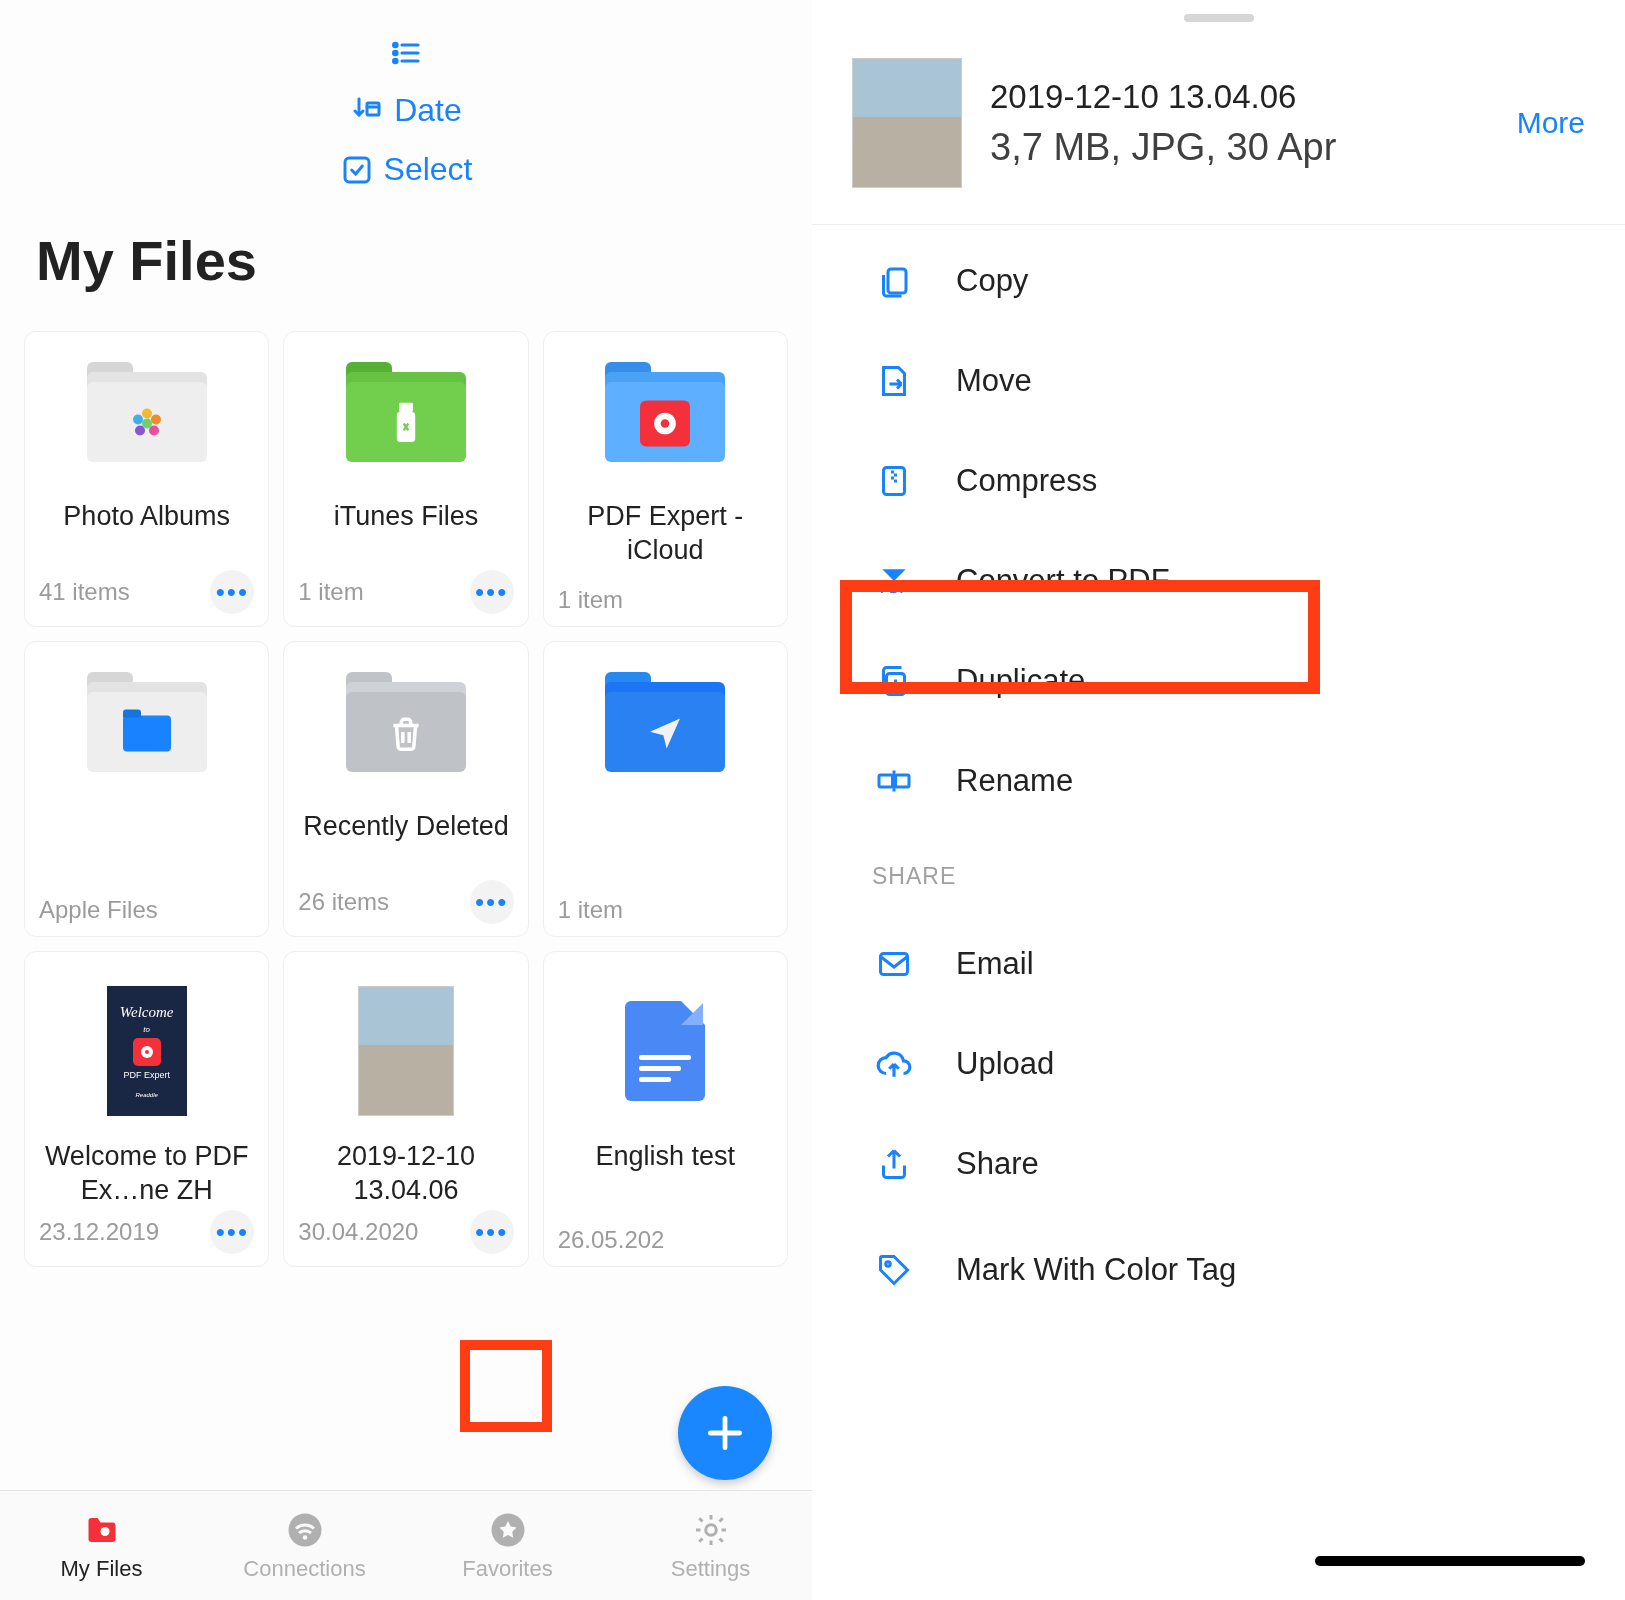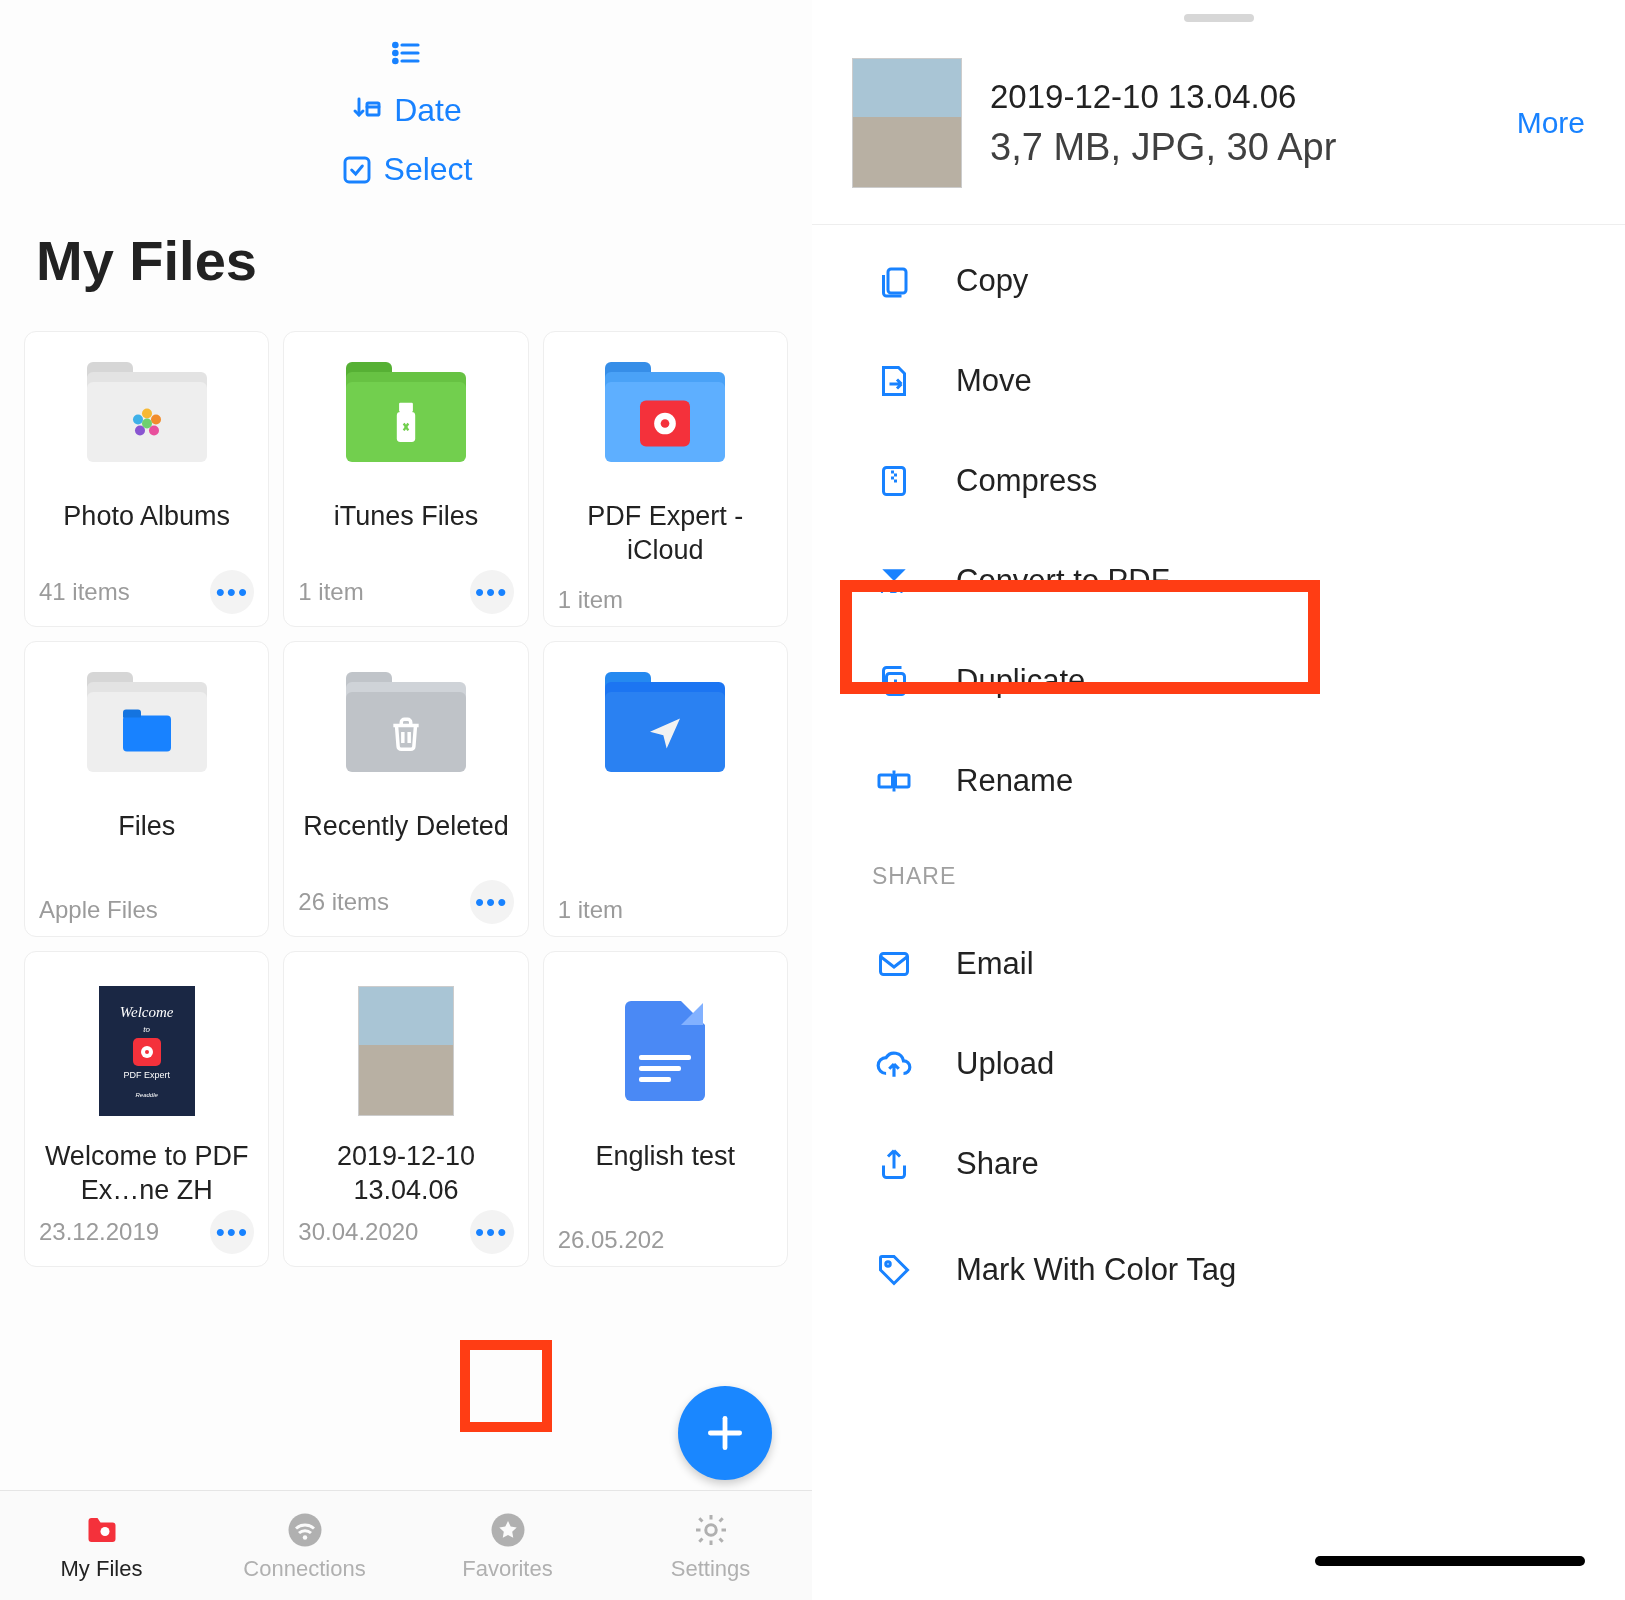--- a/index.html
+++ b/index.html
@@ -174,21 +174,21 @@
   display: block; height: 5px; background: #fff; margin-bottom: 6px; border-radius: 2px;
 }
 .doc-lines span:nth-child(2) { width: 80%; }
 .doc-lines span:nth-child(3) { width: 60%; }
 .img-thumb {
   width: 96px; height: 130px;
   background: linear-gradient(#a9c5d5 45%, #b8b0a3 45%);
   border: 1px solid #ccc;
 }
 .welcome-thumb {
-  width: 96px; height: 130px;
+  width: 80px; height: 130px;
   background: #1a2744;
   color: #fff;
   font-size: 10px;
   display: flex; flex-direction: column; align-items: center; justify-content: center;
   gap: 4px;
   font-style: italic;
 }
 .welcome-thumb .red-sq {
   width: 28px; height: 28px; background: #f4313b; border-radius: 5px;
   display: flex; align-items: center; justify-content: center; font-style: normal;
@@ -391,21 +391,20 @@
             <div class="folder-tab"></div>
             <div class="folder-back"></div>
             <div class="folder-front"></div>
           <div class="folder-badge">
             <div style="width:48px;height:36px;background:#1882ff;border-radius:4px;position:relative;">
               <div style="position:absolute;left:0;top:-6px;width:18px;height:8px;background:#1474e0;border-radius:3px 3px 0 0;"></div>
             </div>
           </div>
         </div>
       </div>
-      <div class="tile-name">Files</div>
       <div class="tile-bottom">
         <div class="tile-sub">Apple Files</div>
       </div>
     </div>
 
     <div class="tile">
       <div class="tile-thumb">
         <div class="folder gray-folder">
             <div class="folder-tab"></div>
             <div class="folder-back"></div>

